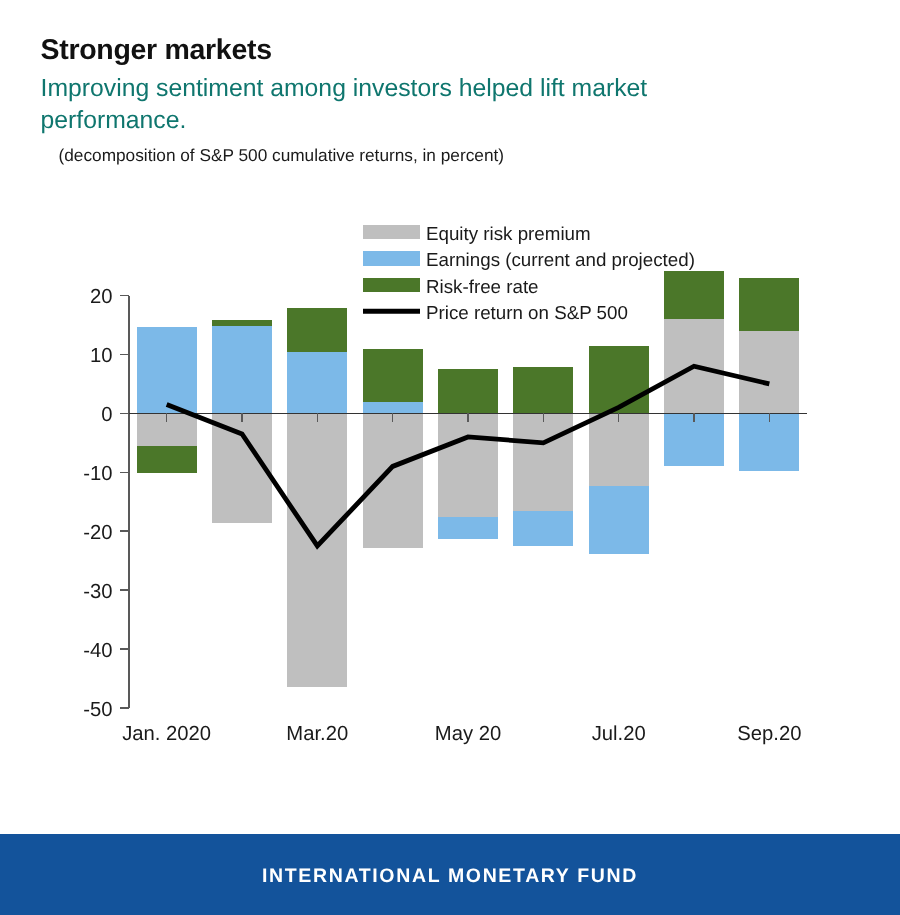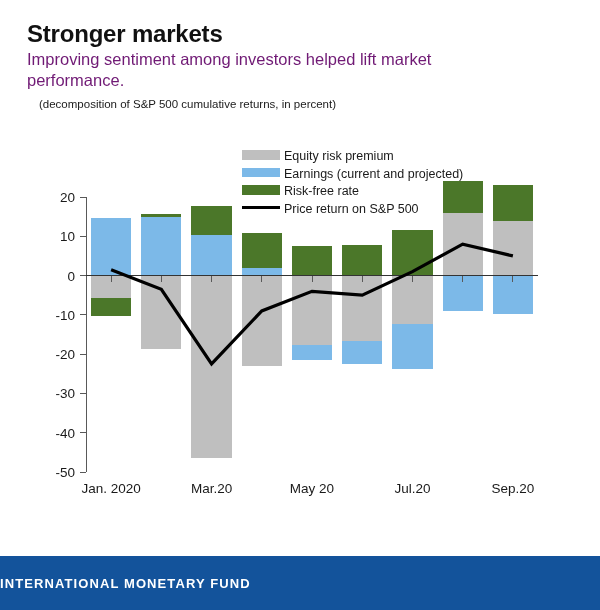--- a/index.html
+++ b/index.html
@@ -8,45 +8,45 @@
     background:#ffffff;
     font-family:"Liberation Sans", sans-serif;
     overflow:hidden;
     position:relative;
   }
   #page{position:relative;width:600px;height:610px;background:#fff;}
 
   
   .header{position:absolute;left:27px;top:22px;width:540px;}
   .title{
-    font-size:24px;font-weight:bold;color:#111;
+    font-size:19px;font-weight:bold;color:#111;
     letter-spacing:-0.2px;line-height:24px;margin:0;
   }
   .subtitle{
-    font-size:16.5px;color:#701a75;line-height:21px;
+    font-size:16.5px;color:#0f766e;line-height:21px;
     margin:3px 0 0 0;max-width:470px;font-weight:400;
   }
   .units{
     font-size:11.5px;color:#1a1a1a;margin:6px 0 0 12px;line-height:14px;
   }
 
   
   .chart-wrap{position:absolute;left:0;top:130px;width:600px;height:390px;}
   svg.plot{display:block;}
   .tick-label{font-family:"Liberation Sans",sans-serif;font-size:13.5px;fill:#1a1a1a;}
   .xtick-label{font-family:"Liberation Sans",sans-serif;font-size:13.5px;fill:#1a1a1a;}
   .legend-label{font-family:"Liberation Sans",sans-serif;font-size:12.5px;fill:#1a1a1a;}
 
   
   .footer{
     position:absolute;left:0;top:556px;width:600px;height:54px;
     background:#13539b;
   }
   .footer-inner{
-    width:100%;height:100%;display:flex;align-items:center;
+    width:100%;height:100%;display:flex;align-items:center;justify-content:center;
   }
   .footer-text{
     color:#ffffff;font-size:13px;font-weight:bold;letter-spacing:1.1px;
     font-family:"Liberation Sans",sans-serif;
   }
 </style>
 </head>
 <body>
 
 <div id="page">

